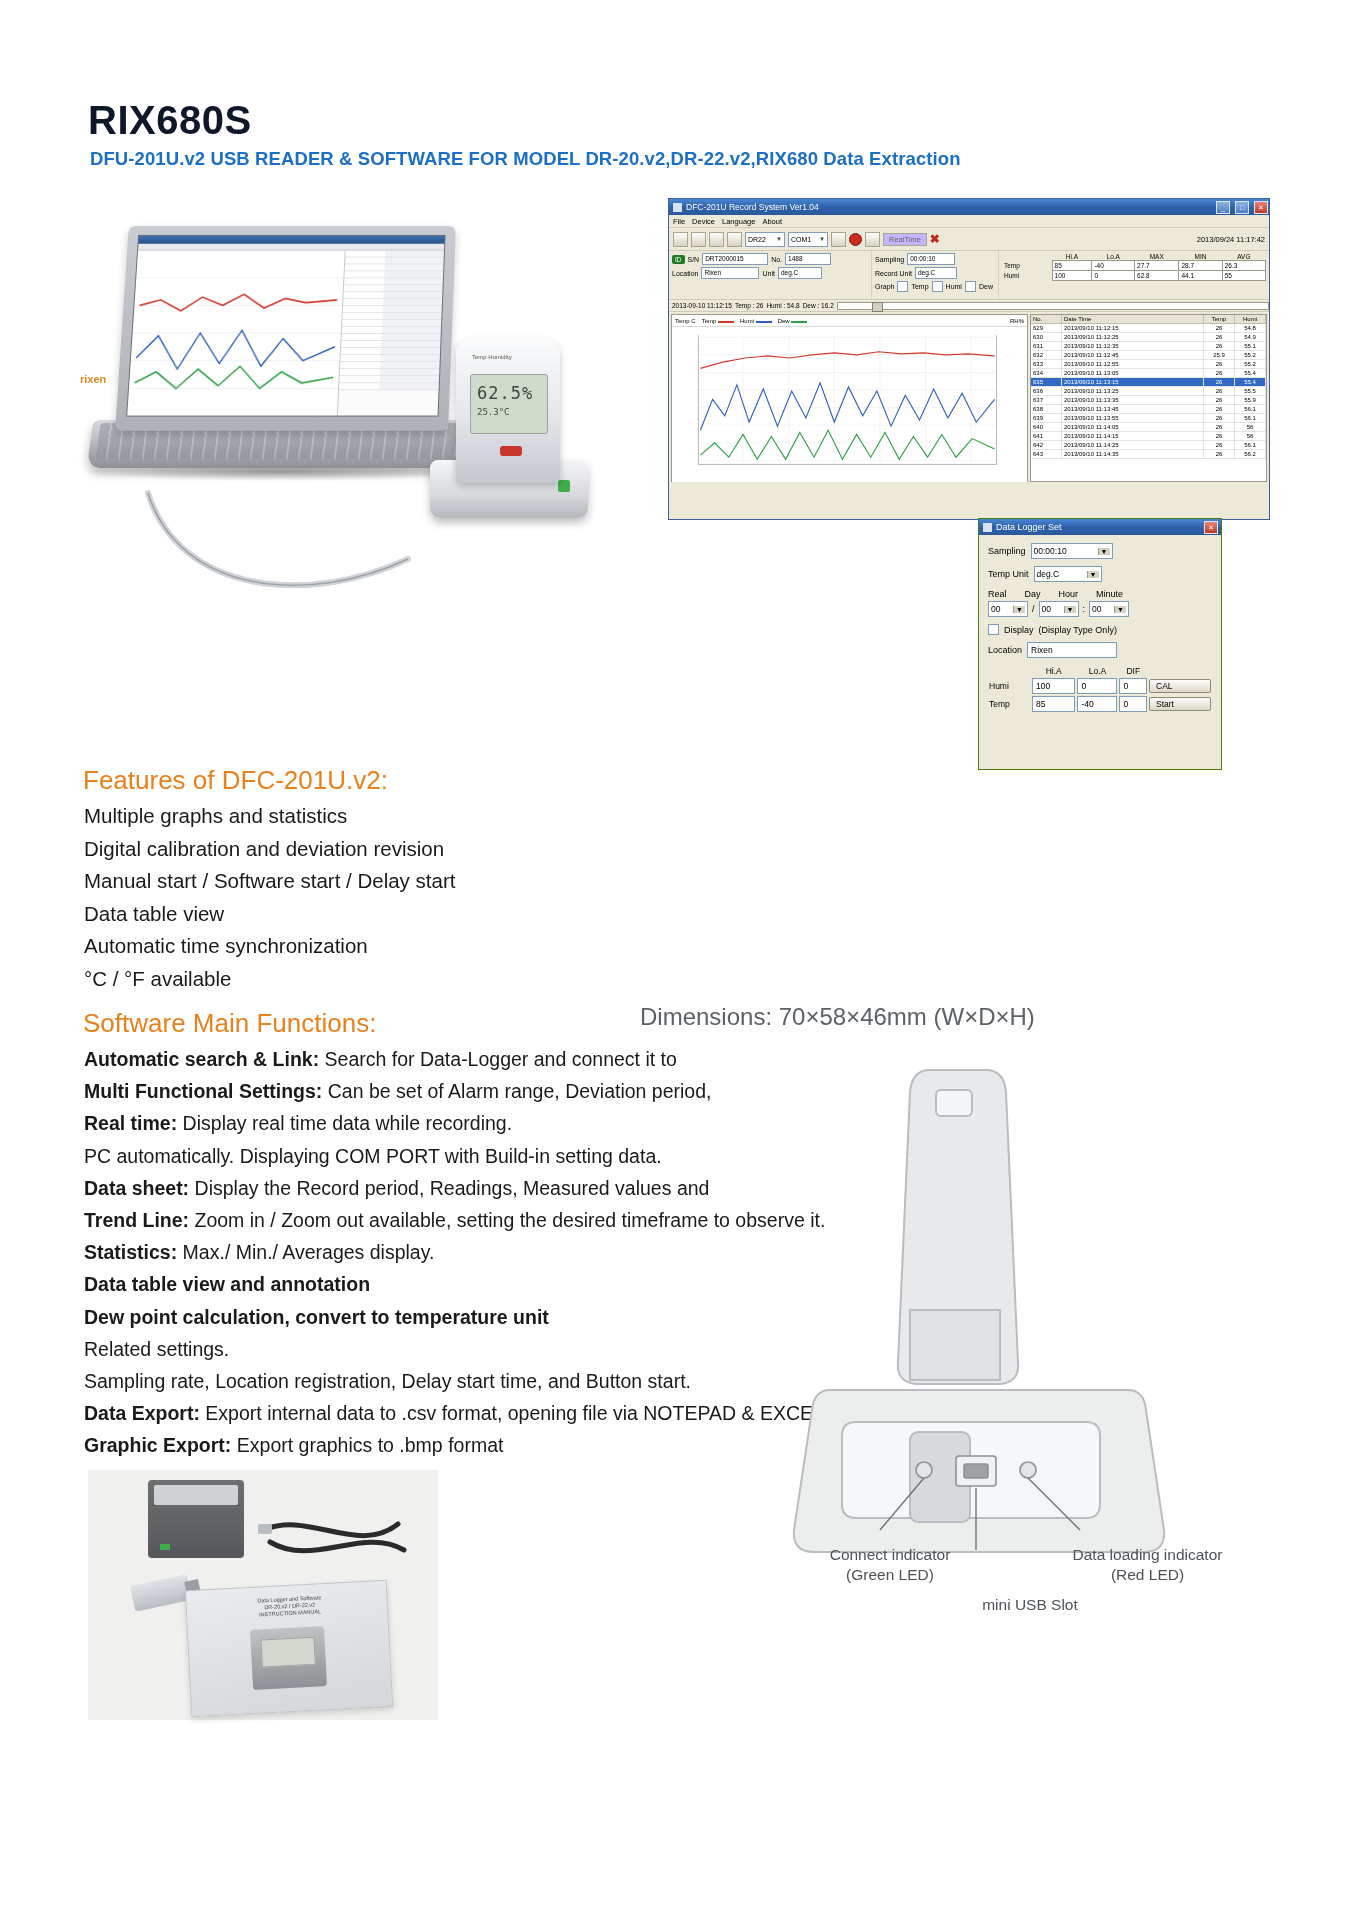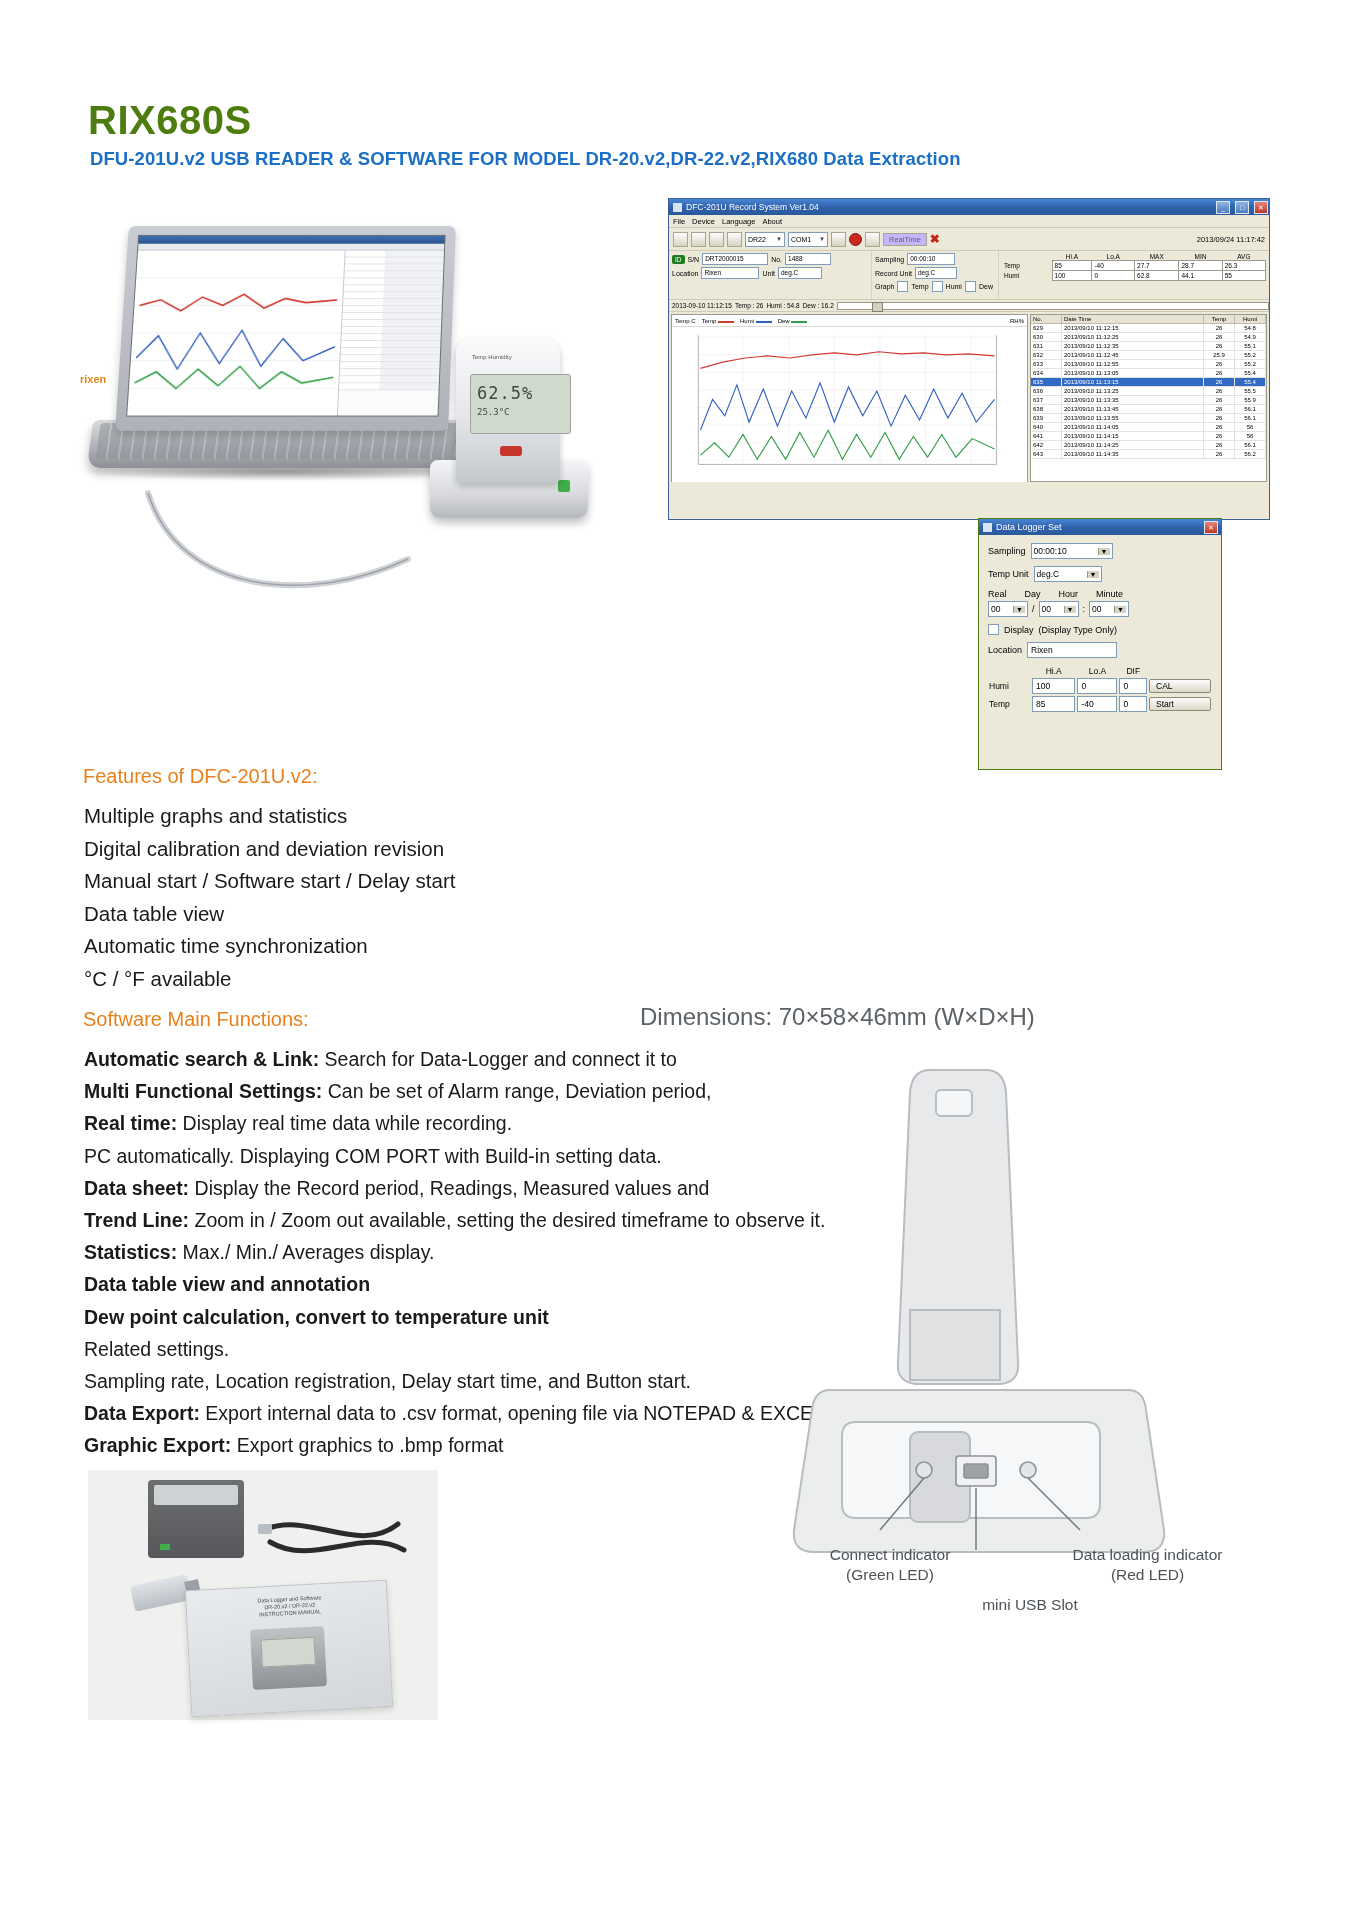--- a/index.html
+++ b/index.html
@@ -22,21 +22,21 @@
     height: 1920px;
   }
 
   
   .title {
     position: absolute;
     left: 88px;
     top: 98px;
     font-size: 40px;
     font-weight: bold;
-    color: #4d7c0f;
+    color: #0f172a;
     letter-spacing: 0.5px;
   }
   .subtitle {
     position: absolute;
     left: 90px;
     top: 148px;
     font-size: 18.5px;
     font-weight: bold;
     color: #1b6fc4;
     letter-spacing: 0.1px;
@@ -150,21 +150,20 @@
     border-radius: 16px 16px 6px 6px;
     box-shadow: 0 3px 7px rgba(0,0,0,.22);
   }
   .logger-lcd {
     position:absolute;
     left: 14px; top: 36px;
     width: 76px; height: 58px;
     background: #cfd9cc;
     border: 1px solid #9aa59b;
     border-radius: 3px;
-    padding-left: 23px;
   }
   .lcd-big {
     position:absolute; left: 6px; top: 8px;
     font-family: "DejaVu Sans Mono", monospace;
     font-size: 17px; color: #3c4a3e; letter-spacing: 1px;
   }
   .lcd-small {
     position:absolute; left: 6px; top: 32px;
     font-family: "DejaVu Sans Mono", monospace;
     font-size: 9px; color: #3c4a3e;
@@ -324,21 +323,21 @@
   .dlg-combo .arw { margin-left:auto; background:#d6d2c2; border-left:1px solid #9c9a8c; width:11px; text-align:center; font-size:7px;}
   .dlg-btn { background: linear-gradient(180deg,#fdfdfd,#dcd8c8); border:1px solid #8e8a78; font-size:8.5px; padding:1px 6px; border-radius:2px;}
   .dlg-tbl { width:100%; border-collapse:collapse; font-size:8.5px; }
   .dlg-tbl td { padding: 1px 1px; }
   .dlg-cell { background:#fff; border:1px solid #7f9db9; height:14px; line-height:14px; font-size:8.5px; padding:0 3px;}
   .chk { width:9px;height:9px;border:1px solid #7f9db9;background:#fff;display:inline-block;}
 
   
   .h-orange {
     position:absolute;
-    font-size: 20px; font-weight: normal; color:#e8801b;
+    font-size: 26px; font-weight: normal; color:#e8801b;
   }
   .feat-head { left: 83px; top: 765px; }
   .feat-list {
     position:absolute; left: 84px; top: 800px;
     font-size: 20.5px; line-height: 32.5px; color:#1a1a1a;
   }
   .sw-head { left: 83px; top: 1008px; }
   .sw-list {
     position:absolute; left: 84px; top: 1043px;
     font-size: 19.5px; line-height: 32.2px; color:#1a1a1a;

